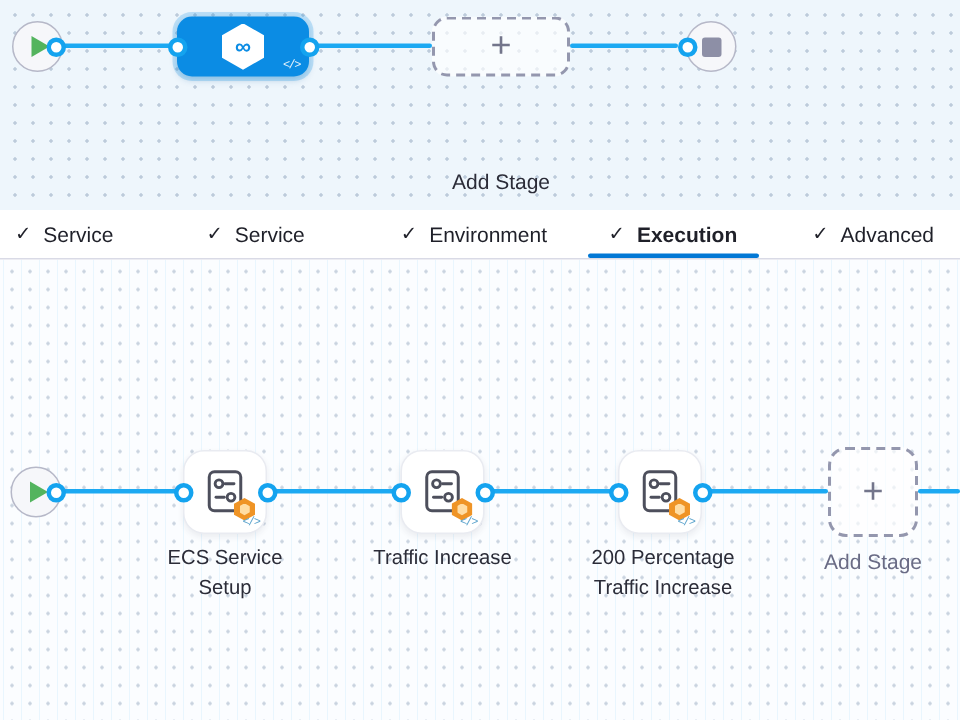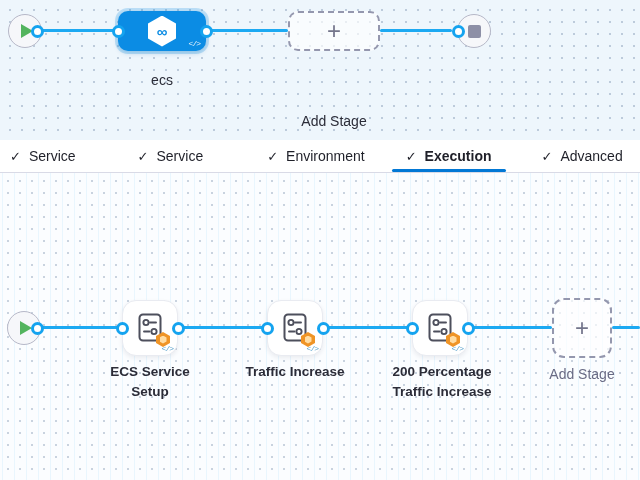--- a/index.html
+++ b/index.html
@@ -68,21 +68,21 @@
         border:1px solid #e9ebf1;box-sizing:border-box;box-shadow:0 2px 4px rgba(40,41,61,0.08);
         display:flex;align-items:center;justify-content:center;z-index:4;}
   .step-icon{position:relative;width:30px;height:32px;}
   .hex-badge{position:absolute;right:-5px;bottom:-3px;width:14px;height:15px;
         background:#ef9426;clip-path:polygon(50% 0%,100% 26%,100% 74%,50% 100%,0% 74%,0% 26%);
         display:flex;align-items:center;justify-content:center;}
   .hex-badge i{display:block;width:7px;height:8px;background:#ffdda4;
         clip-path:polygon(50% 0%,100% 26%,100% 74%,50% 100%,0% 74%,0% 26%);}
   .step-code{position:absolute;right:4px;bottom:2px;font-family:"Liberation Mono","DejaVu Sans Mono",monospace;
         font-size:8px;color:#5ba3cc;letter-spacing:-1px;}
-  .step-label{font-size:13.5px;color:#2b2c38;line-height:20px;font-weight:bold;}
+  .step-label{font-size:13.5px;color:#2b2c38;line-height:20px;}
 </style>
 </head>
 <body>
 
 <div id="app">
 
   <div id="stage-canvas" class="canvas">
     <div class="round-node" style="left:8px;top:14px;">
       <div class="play-tri"></div>
     </div>
@@ -90,21 +90,20 @@
     <div class="edge" style="left:38px;top:29px;width:82px;"></div>
 
     <div class="stage-node">
       <div class="hexagon">
         <span>∞</span>
       </div>
       <span class="code-glyph">&lt;/&gt;</span>
     </div>
     <div class="port" style="left:112px;top:25px;"></div>
     <div class="port" style="left:200px;top:25px;"></div>
-    <div class="node-label" style="left:118px;top:71px;width:88px;">ecs</div>
 
     <div class="edge" style="left:206px;top:29px;width:82px;"></div>
 
     <div class="dashed-node" style="left:288px;top:11px;width:92px;height:40px;">
       <span class="plus-glyph">+</span>
     </div>
     <div class="node-label" style="left:283px;top:71px;width:102px;margin-top:41px;">Add Stage</div>
 
     <div class="edge" style="left:380px;top:29px;width:72px;"></div>
     <div class="port" style="left:452px;top:25px;"></div>

